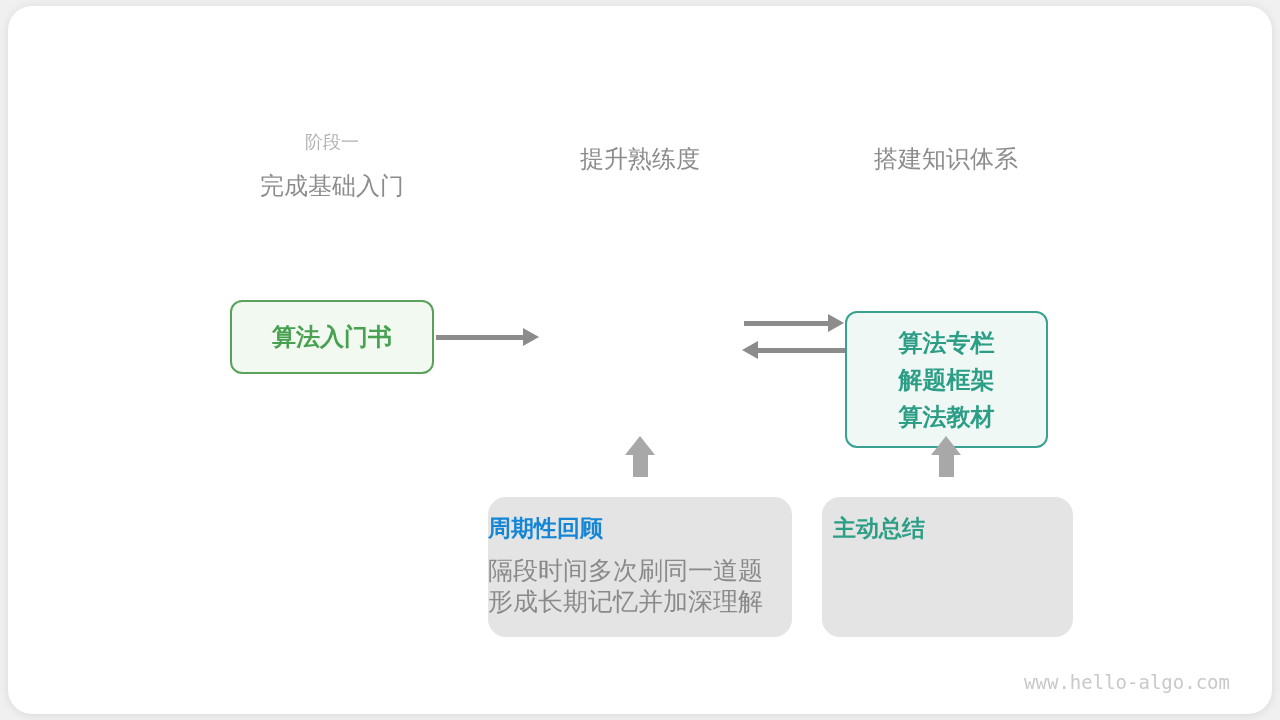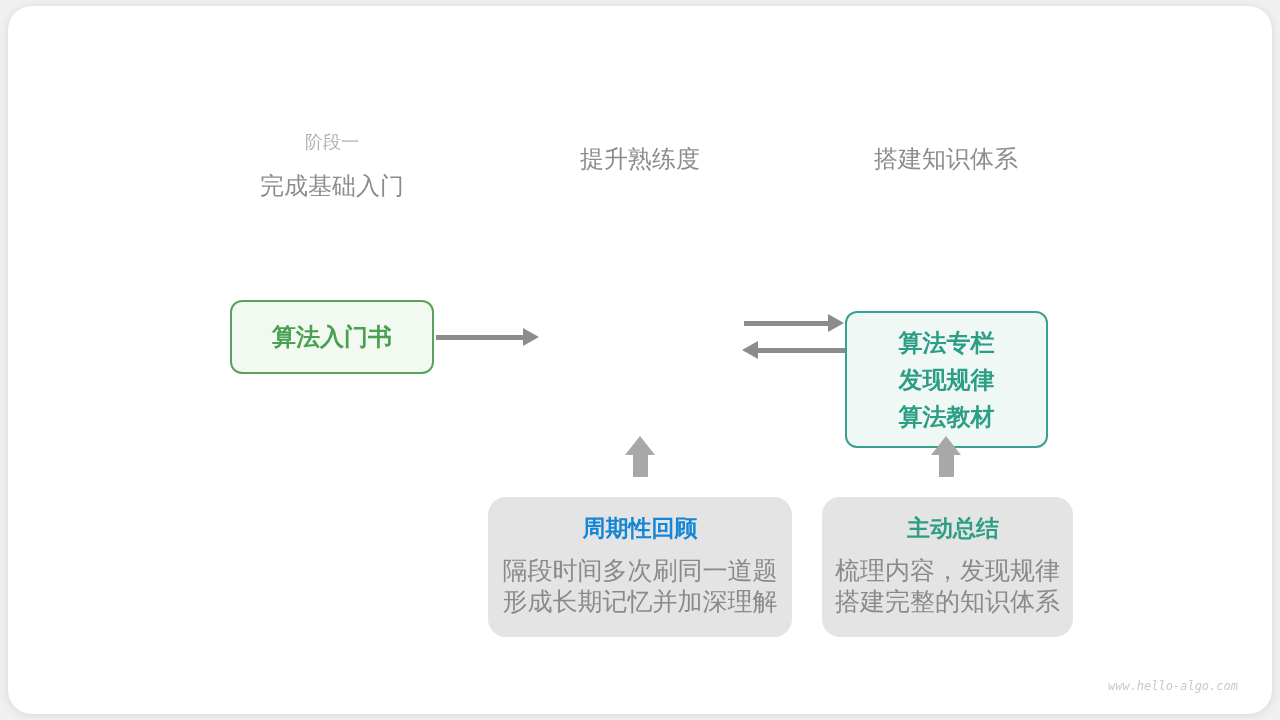--- a/index.html
+++ b/index.html
@@ -74,38 +74,36 @@
   }
   .uparrow-stem { width: 15px; height: 22px; margin: 0 auto; background: var(--block-arrow, #a8a8a8); }
   #up1 { left: 625px; top: 436px; }
   #up2 { left: 931px; top: 436px; }
 
   
   .note {
     position: absolute;
     background: var(--note-bg, #e4e4e4);
     border-radius: 18px;
-    text-align: center;
     box-sizing: border-box;
     padding-top: 20px;
   }
   #note1 { left: 488px; top: 497px; width: 304px; height: 140px; }
   #note2 { left: 822px; top: 497px; width: 251px; height: 140px; }
   .note-title { font-size: 23px; line-height: 23px; font-weight: bold; }
   #note1 .note-title { color: var(--note-title-blue, #1586d6); }
   #note2 .note-title { color: var(--note-title-teal, #2c9e86); padding-left: 11px; }
   .note-body { margin-top: 15px; font-size: 25px; line-height: 31px; color: var(--note-body, #8a8a8a); }
 
   
   .watermark {
-    position: absolute; right: 42px; bottom: 27px;
+    position: absolute; right: 50px; bottom: 27px;
     font-family: "DejaVu Sans Mono", "Liberation Mono", monospace;
-    font-size: 12px;
+    font-size: 19px;
     color: var(--watermark, #c9c9c9);
-    font-style: italic;
   }
 </style>
 </head>
 <body>
 
 <div class="stagewrap">
 
   <div class="card"></div>
 
   <div class="stage" id="stage1">
@@ -117,21 +115,21 @@
   </div>
   <div class="stage" id="stage3">
     <div class="stage-sub">搭建知识体系</div>
   </div>
 
   <div class="fbox" id="box1">
     <span>算法入门书</span>
   </div>
   <div class="fbox" id="box3">
     <span>算法专栏</span>
-    <span>发现规律</span>
+    <span>解题框架</span>
     <span>算法教材</span>
   </div>
 
   <div class="harrow to-right" id="arrow1"></div>
   <div class="harrow to-right" id="arrow2"></div>
   <div class="harrow to-left" id="arrow3"></div>
 
   <div class="uparrow" id="up1">
     <div class="uparrow-head"></div>
     <div class="uparrow-stem"></div>
@@ -143,21 +141,17 @@
 
   <div class="note" id="note1">
     <div class="note-title">周期性回顾</div>
     <div class="note-body">
       <span>隔段时间多次刷同一道题</span><br>
       <span>形成长期记忆并加深理解</span>
     </div>
   </div>
   <div class="note" id="note2">
     <div class="note-title">主动总结</div>
-    <div class="note-body">
-      <span>梳理内容，发现规律</span><br>
-      <span>搭建完整的知识体系</span>
-    </div>
   </div>
 
   <div class="watermark">www.hello-algo.com</div>
 
 </div>
 
 </body></html>

